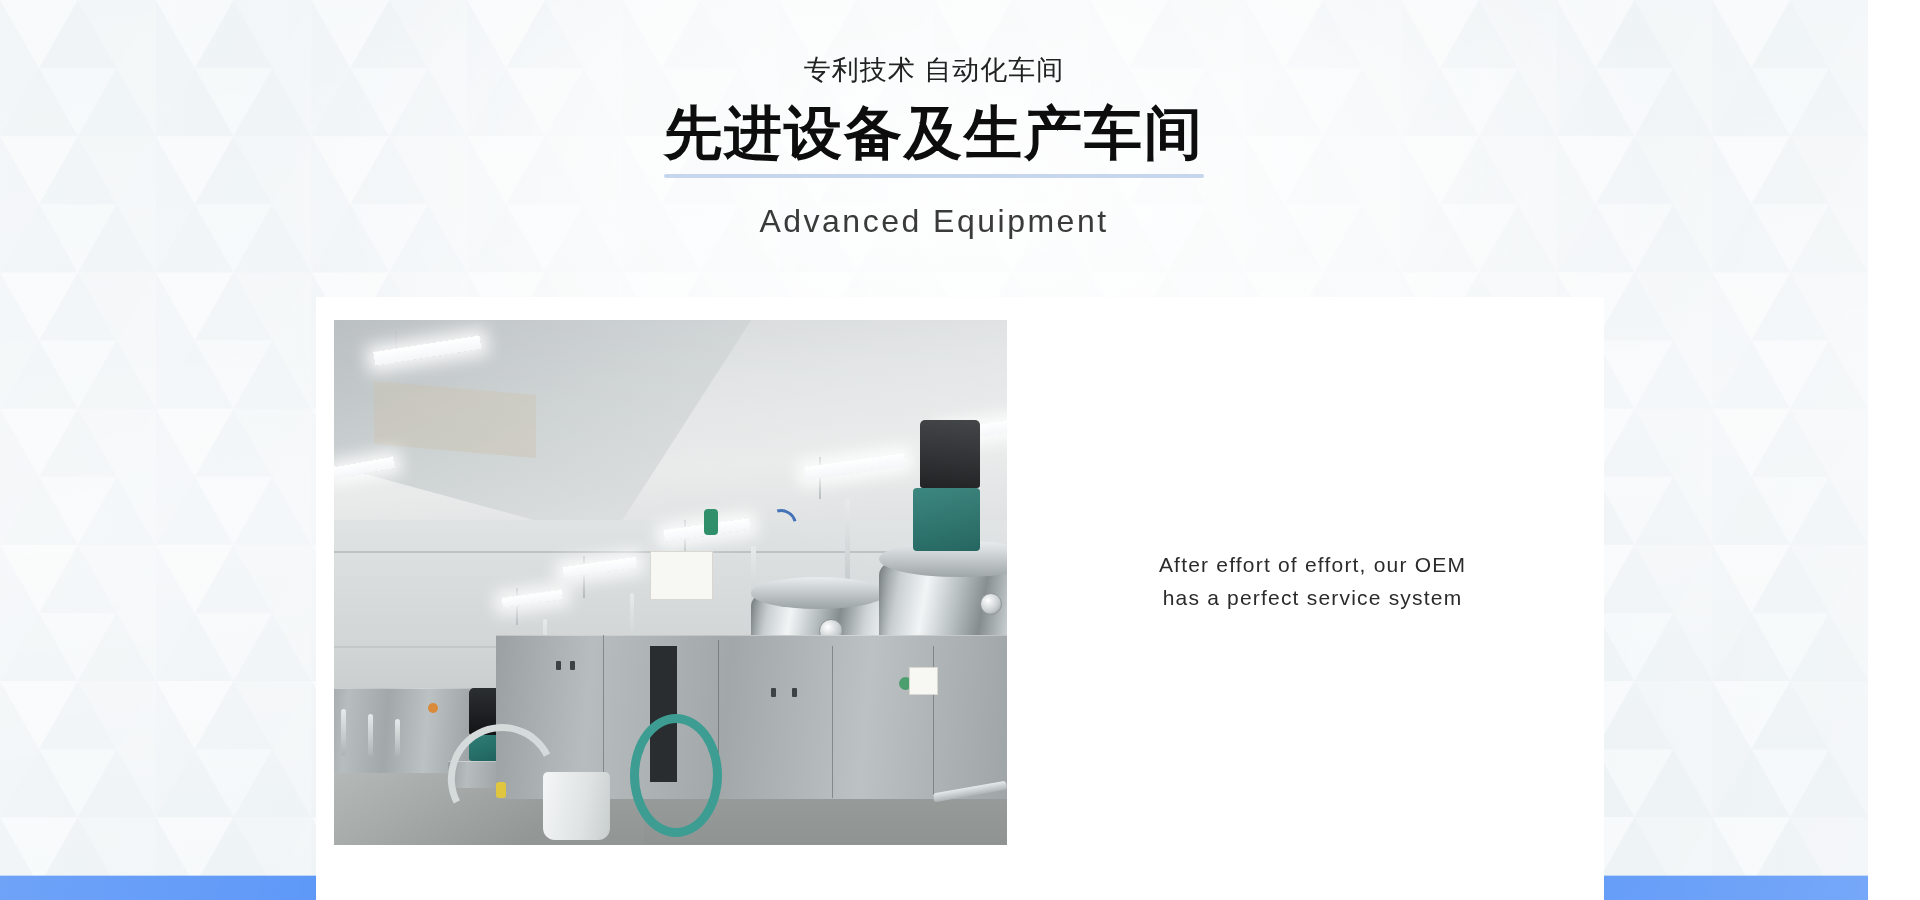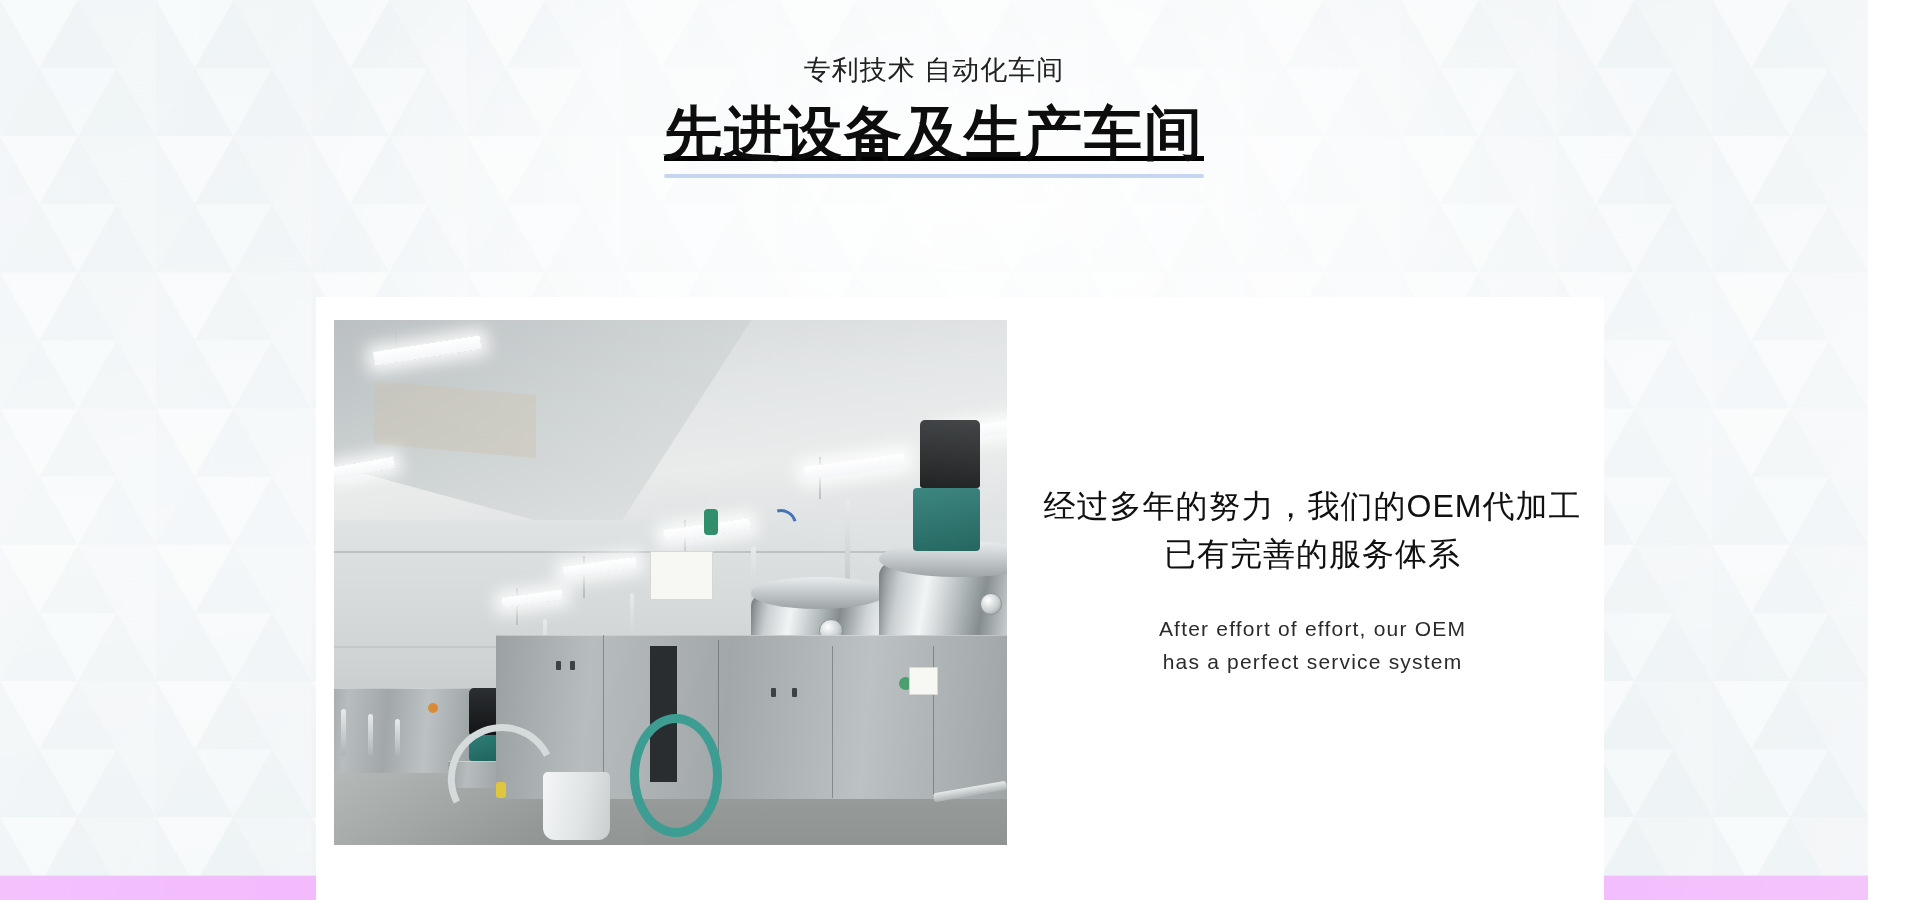--- a/index.html
+++ b/index.html
@@ -9,21 +9,21 @@
     width: 1920px;
     height: 900px;
     overflow: hidden;
     font-family: "Liberation Sans", "DejaVu Sans", sans-serif;
   }
 
   #page {
     position: relative;
     width: 1868px;
     height: 900px;
-    background-color: #f0abfc;
+    background-color: #3b82f6;
     overflow: hidden;
   }
 
   
   .bg-pattern {
     position: absolute;
     inset: 0;
     z-index: 0;
     pointer-events: none;
   }
@@ -50,21 +50,20 @@
     line-height: 1.1;
     color: #222222;
     letter-spacing: 1px;
     font-weight: 400;
     margin: 0 0 16px 0;
   }
   .title-wrap {
     display: inline-block;
     position: relative;
     padding-bottom: 12px;
-    text-decoration: underline;
   }
   .main-title {
     font-size: 58px;
     line-height: 1.08;
     font-weight: 700;
     color: #0d0d0d;
     letter-spacing: 2px;
     margin: 0;
     white-space: nowrap;
   }
@@ -290,20 +289,21 @@
     <rect x="0" y="0" width="1920" height="900" fill="url(#fade)"></rect>
   </svg>
   <div class="bg-wash"></div>
 
   <div class="header">
     <p class="eyebrow">专利技术 自动化车间</p>
     <div class="title-wrap">
       <h1 class="main-title">先进设备及生产车间</h1>
       <span class="title-rule"></span>
     </div>
+    <p class="sub-title">Advanced Equipment</p>
   </div>
 
   <div class="card">
 
     <div class="photo">
       <div class="photo-scene">
 
         <div class="ceil"></div>
         <div class="ceil-slope"></div>
         <div class="ceil-panel"></div>
@@ -384,21 +384,20 @@
         <div class="hose-teal" style="left:44%; top:75%; width:11%; height:20%;"></div>
         <div class="bucket" style="left:31%; top:86%; width:10%; height:13%;"></div>
         <div class="pipe" style="left:89%; top:89%; width:11%; height:9px; transform:rotate(-10deg);"></div>
         <div class="grn" style="left:24%; top:88%; width:10px; height:16px; background:#e0c63e;"></div>
 
         <div class="photo-haze"></div>
       </div>
     </div>
 
     <div class="copy">
-      <p class="copy-cn">经过多年的努力，我们的OEM代加工已有完善的服务体系</p>
       <p class="copy-en">
         <span>After effort of effort, our OEM</span><br>
         <span>has a perfect service system</span>
       </p>
     </div>
 
   </div>
 </div>
 
 </body></html>

